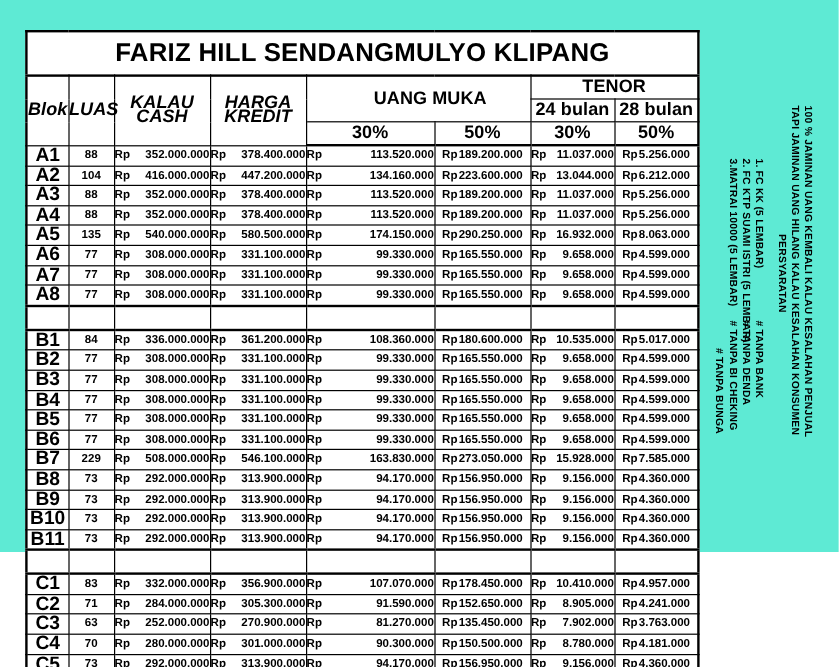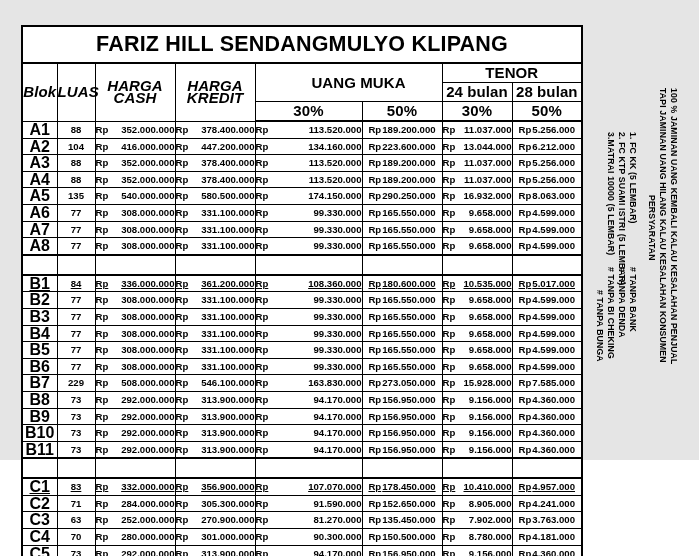--- a/index.html
+++ b/index.html
@@ -13,21 +13,21 @@
     font-family: "Liberation Sans", sans-serif;
     position: relative;
     overflow: hidden;
   }
 
   #page {
     position: absolute;
     left: 0; top: 0;
     width: 699px;
     height: 460px;
-    background: #e5e5e5;
+    background: #5eead4;
   }
 
   
   #table-wrap {
     position: absolute;
     left: 21px;
     top: 25px;
     width: 560px;
   }
 
@@ -98,21 +98,21 @@
   tr.spacer td {
     height: 15.6px;
     border-left: 1px solid #000;
     border-right: 1px solid #000;
     border-top: 1px solid #000;
     border-bottom: 1px solid #000;
   }
 
   
   tr.group-end td { border-bottom: 2px solid #000 !important; }
-  tr.group-start td { border-top: 2px solid #000 !important; text-decoration: underline; }
+  tr.group-start td { border-top: 2px solid #000 !important; }
 
   
   col.c-blok   { width: 35px; }
   col.c-luas   { width: 38px; }
   col.c-cash   { width: 80px; }
   col.c-kredit { width: 80px; }
   col.c-um30   { width: 107px; }
   col.c-um50   { width: 80px; }
   col.c-t24    { width: 70px; }
   col.c-t36    { width: 70px; }
@@ -154,21 +154,21 @@
           <col class="c-t24">
           <col class="c-t36">
       </colgroup>
       <thead>
         <tr>
           <td class="title-cell" colspan="8">FARIZ HILL SENDANGMULYO KLIPANG</td>
         </tr>
         <tr>
           <td class="hdr hdr-tall" rowspan="3">Blok</td>
           <td class="hdr hdr-tall" rowspan="3">LUAS</td>
-          <td class="hdr hdr-tall" rowspan="3">HARGA CASH</td>
+          <td class="hdr hdr-tall" rowspan="3">KALAU CASH</td>
           <td class="hdr hdr-tall" rowspan="3">HARGA KREDIT</td>
           <td class="hdr" colspan="2" rowspan="2" style="height:34px;padding-left:20px;">UANG MUKA</td>
           <td class="hdr" colspan="2">TENOR</td>
         </tr>
         <tr>
           <td class="hdr">24 bulan</td>
           <td class="hdr">28 bulan</td>
         </tr>
         <tr>
           <td class="hdr hdr-bottom">30%</td>

